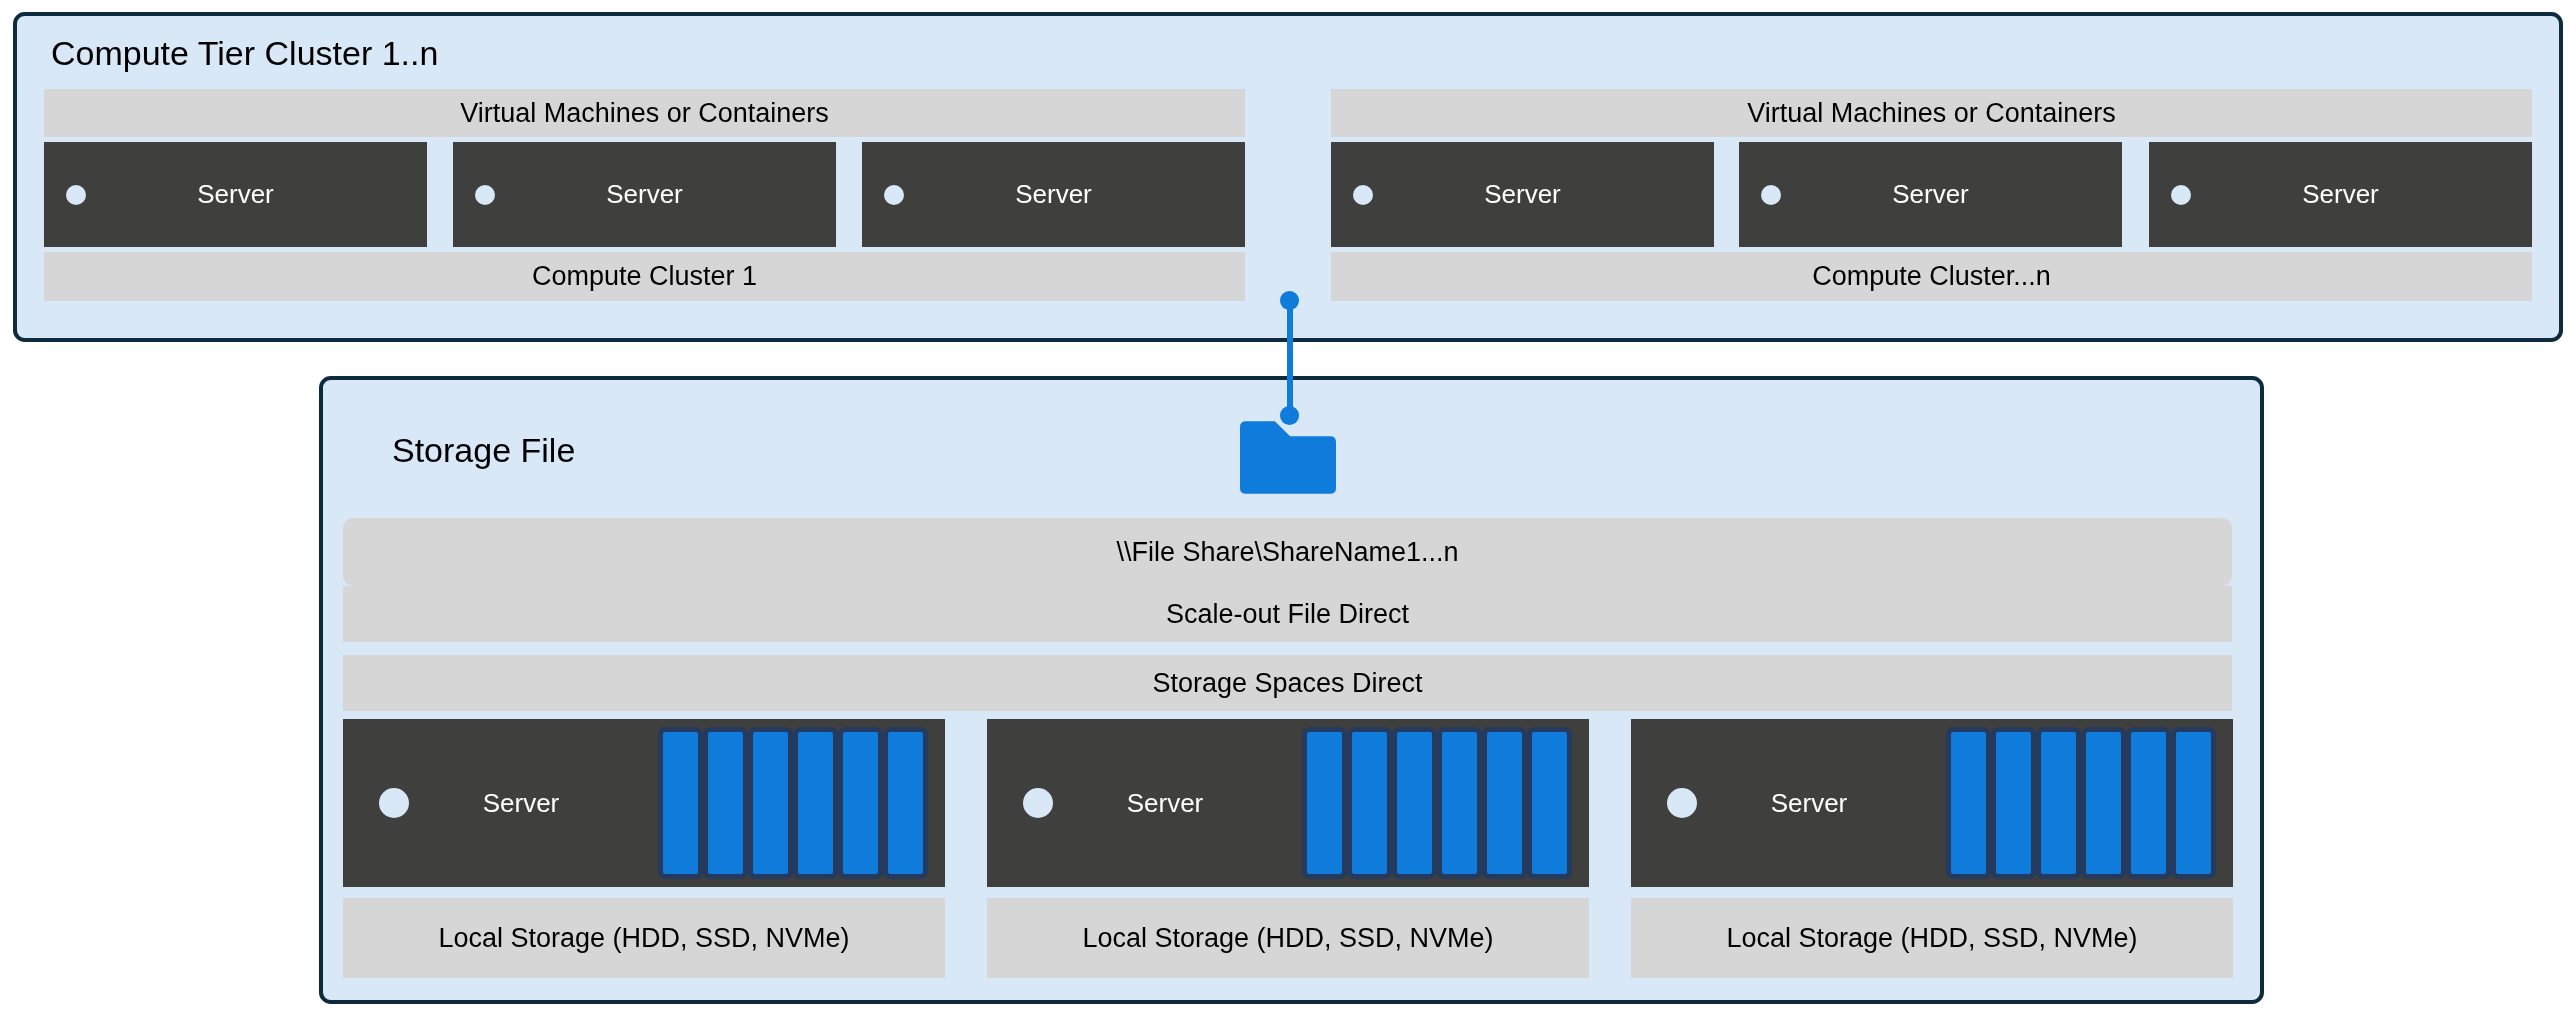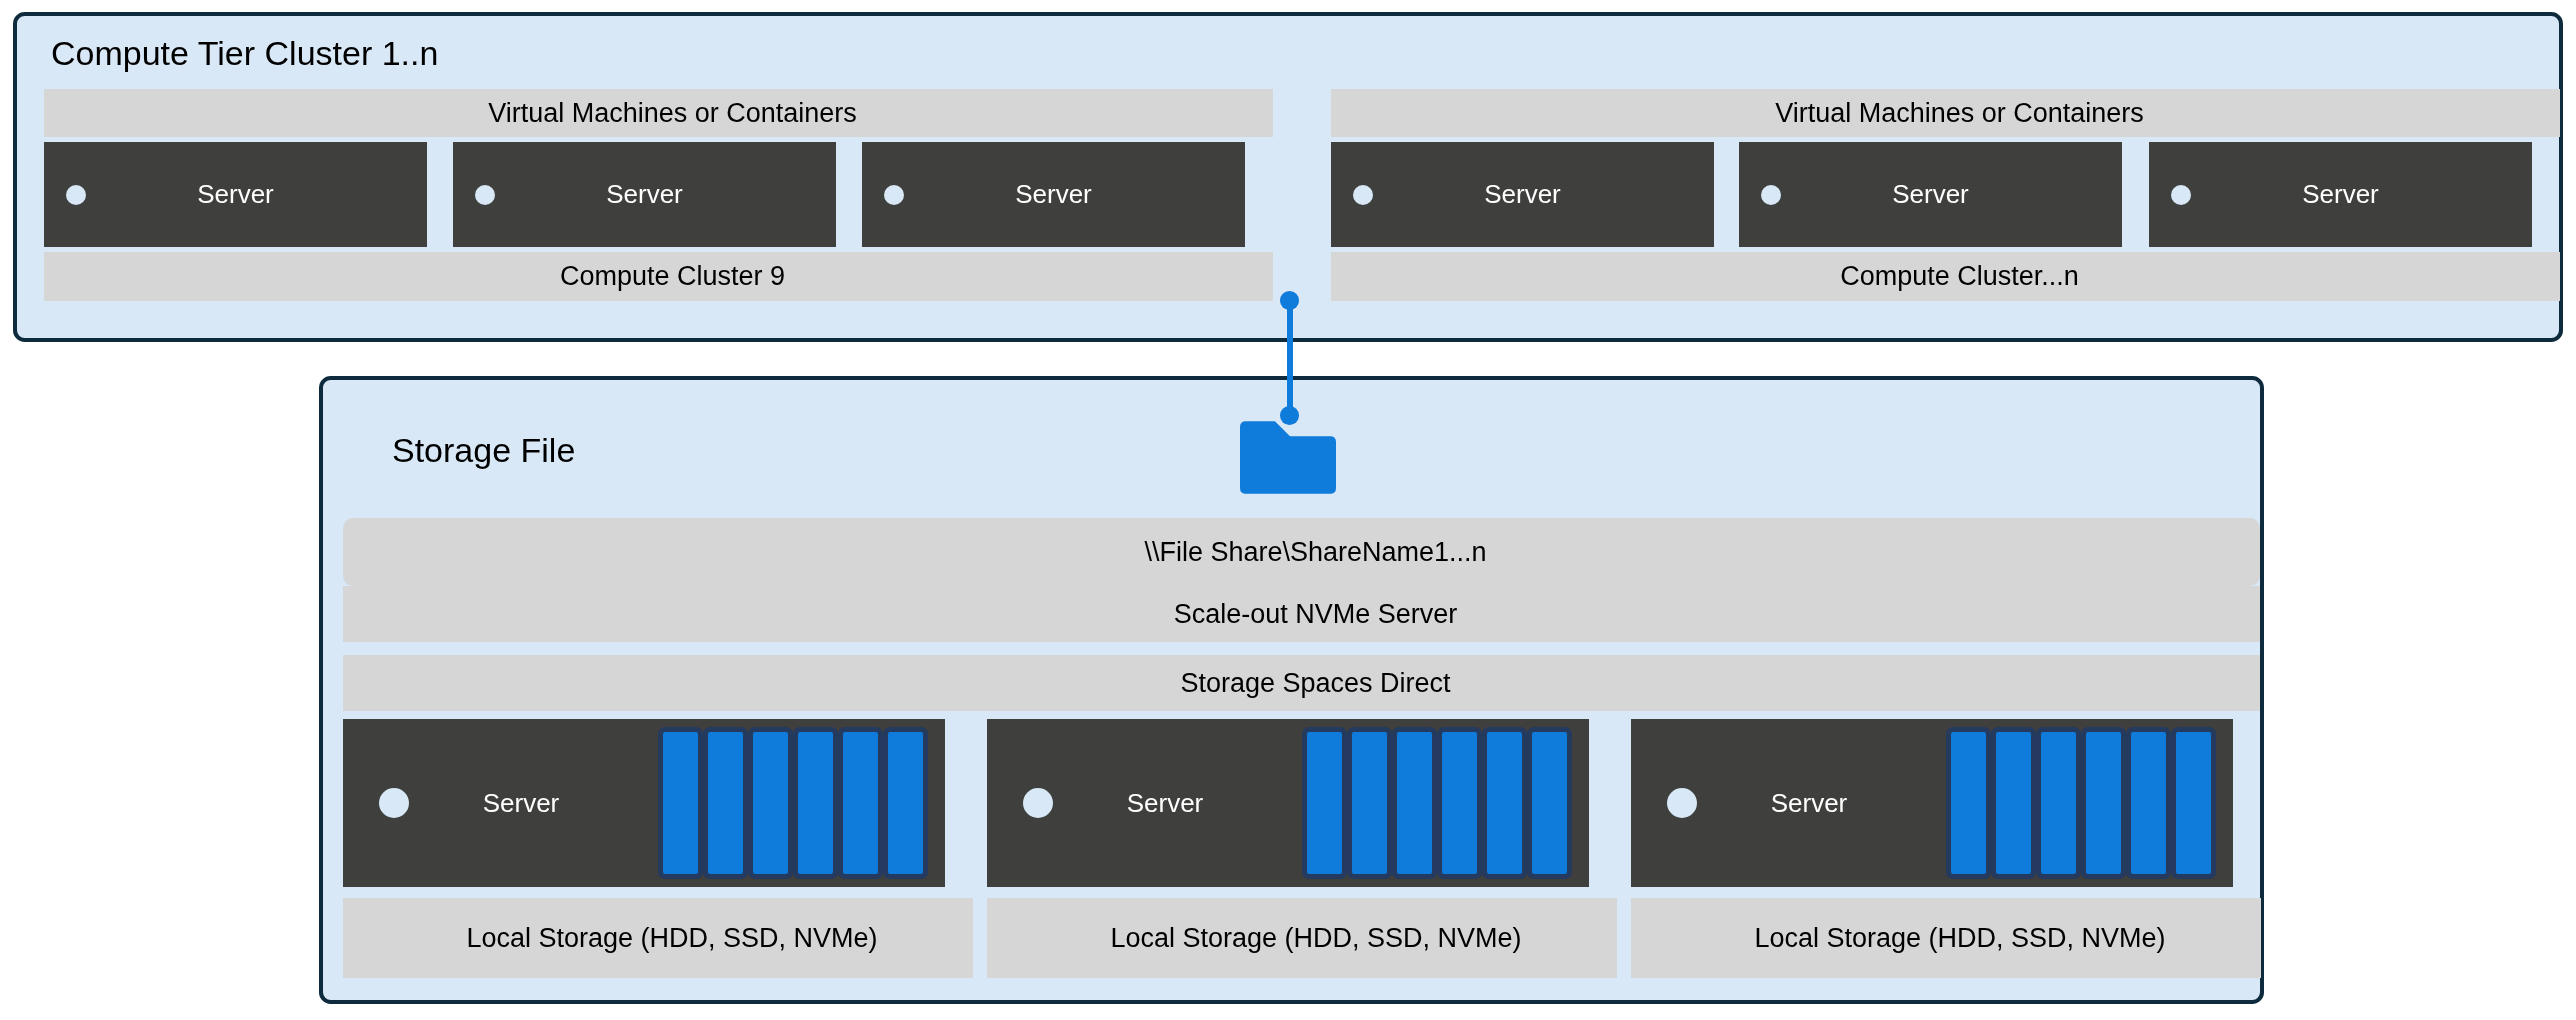--- a/index.html
+++ b/index.html
@@ -22,21 +22,21 @@
     position:absolute;box-sizing:border-box;background:var(--tier-fill);
     border:4.7px solid var(--tier-border);border-radius:11.7px;
   }
   .tier-title{
     position:absolute;font-size:34px;line-height:35px;color:var(--text-dark);
     white-space:nowrap;
   }
   .bar{
     position:absolute;background:var(--bar-gray);
     display:flex;align-items:center;justify-content:center;
-    font-size:27px;color:var(--text-dark);white-space:nowrap;padding-left:28px;
+    font-size:27px;color:var(--text-dark);white-space:nowrap;
   }
   .srv{
     position:absolute;background:var(--server-dark);
   }
   .led{
     position:absolute;border-radius:50%;background:var(--led-light);
     top:50%;transform:translateY(-50%);
   }
   .srv .led{width:20px;height:20px;left:21.6px;}
   .ssrv .led{width:30px;height:30px;left:36px;}
@@ -90,21 +90,21 @@
   </div>
   <div class="srv" style="left:453px;top:142px;width:383px;height:105px;">
     <span class="led"></span>
     <span class="srv-label">Server</span>
   </div>
   <div class="srv" style="left:862px;top:142px;width:383px;height:105px;">
     <span class="led"></span>
     <span class="srv-label">Server</span>
   </div>
 
-  <div class="bar" style="left:44px;top:252px;width:1201px;height:49px;">Compute Cluster 9</div>
+  <div class="bar" style="left:44px;top:252px;width:1201px;height:49px;">Compute Cluster 1</div>
 
   <div class="bar" style="left:1331px;top:89px;width:1201px;height:48px;">Virtual Machines or Containers</div>
 
   <div class="srv" style="left:1331px;top:142px;width:383px;height:105px;">
     <span class="led"></span>
     <span class="srv-label">Server</span>
   </div>
   <div class="srv" style="left:1739px;top:142px;width:383px;height:105px;">
     <span class="led"></span>
     <span class="srv-label">Server</span>
@@ -123,21 +123,21 @@
   <svg id="folder" width="96" height="73" viewBox="0 0 165 125">
     <path d="M10,0 H60 L86,26 H155 Q165,26 165,36 V115 Q165,125 155,125 H10 Q0,125 0,115 V10 Q0,0 10,0 Z" fill="#0F7BDB"></path>
   </svg>
 
   <div class="tier-box" style="left:319px;top:376px;width:1945px;height:628px;"></div>
 
   <div class="tier-title" style="left:392px;top:433px;">Storage File</div>
 
   <div class="bar" style="left:343px;top:518px;width:1889px;height:68px;border-radius:10px;">\\File Share\ShareName1...n</div>
 
-  <div class="bar" style="left:343px;top:586px;width:1889px;height:56px;">Scale-out NVMe Server</div>
+  <div class="bar" style="left:343px;top:586px;width:1889px;height:56px;">Scale-out File Direct</div>
 
   <div class="bar" style="left:343px;top:655px;width:1889px;height:56px;">Storage Spaces Direct</div>
 
   <div class="ssrv" style="left:343px;top:719px;width:602px;height:168px;">
     <span class="led"></span>
     <span class="srv-label">Server</span>
     <div class="disks">
         <span class="disk"></span>
         <span class="disk"></span>
         <span class="disk"></span>

